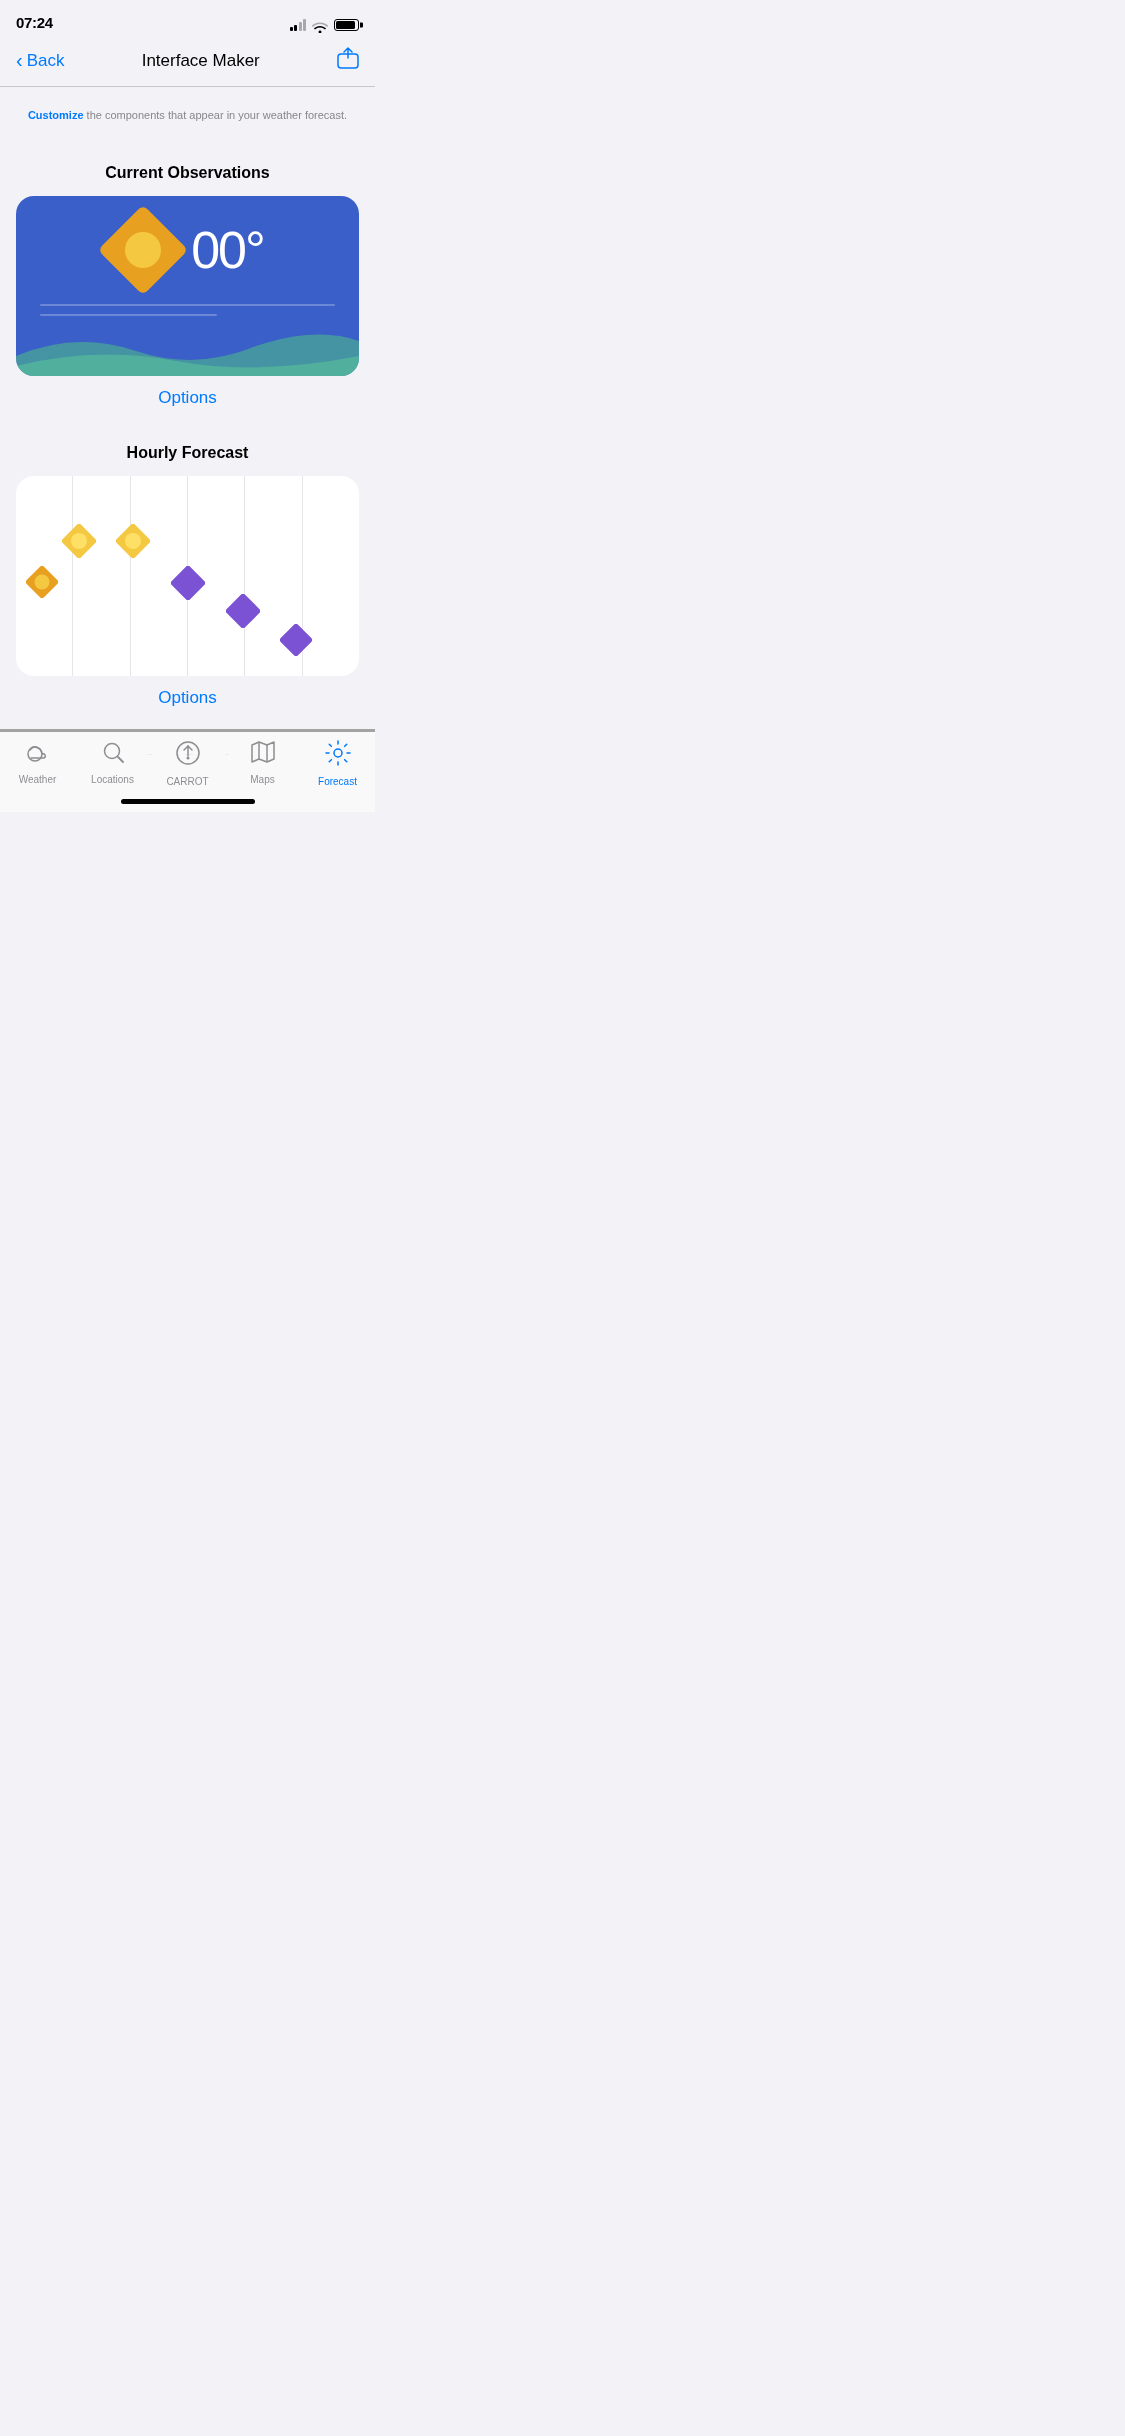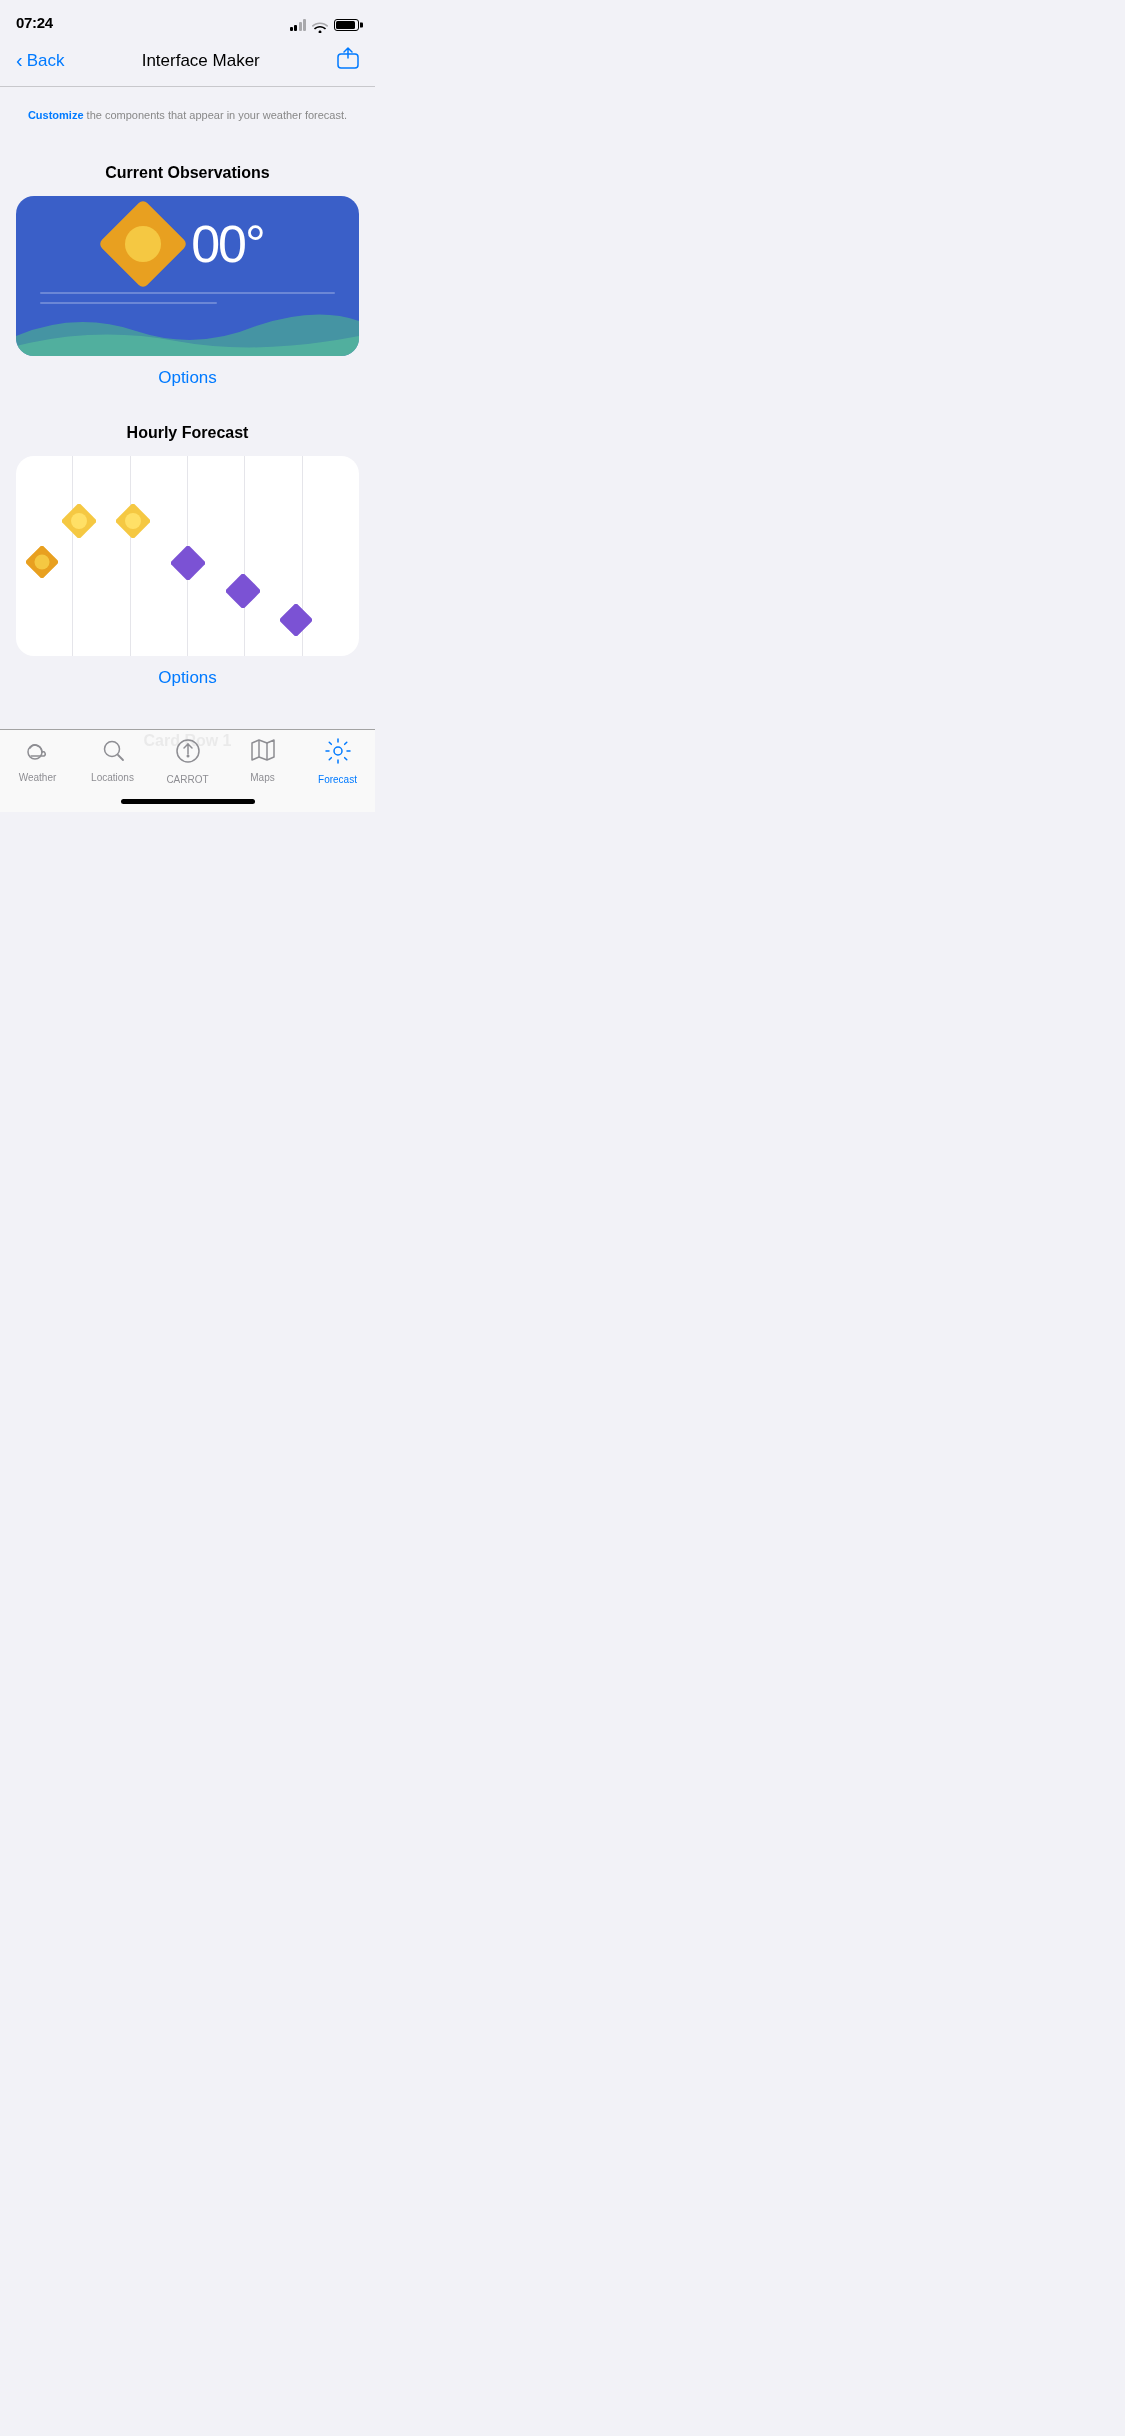--- a/index.html
+++ b/index.html
@@ -151,21 +151,21 @@
       color: #000;
       margin: 24px 0 14px;
     }
 
     
     .obs-card {
       margin: 0 16px;
       border-radius: 18px;
       overflow: hidden;
       background: #3a5fc8;
-      height: 160px;
+      height: 180px;
       position: relative;
     }
     .obs-card-content {
       display: flex;
       align-items: center;
       justify-content: center;
       padding: 20px;
       gap: 16px;
       height: 60%;
     }
@@ -267,21 +267,21 @@
     }
 
     
     .tab-bar {
       position: absolute;
       bottom: 0;
       left: 0;
       right: 0;
       height: 83px;
       background: rgba(249,249,249,0.94);
-      border-top: 1px solid #a3a3a3;
+      border-top: 3px solid #a3a3a3;
       display: flex;
       align-items: flex-start;
       padding-top: 8px;
     }
     .tab-item {
       flex: 1;
       display: flex;
       flex-direction: column;
       align-items: center;
       gap: 4px;

